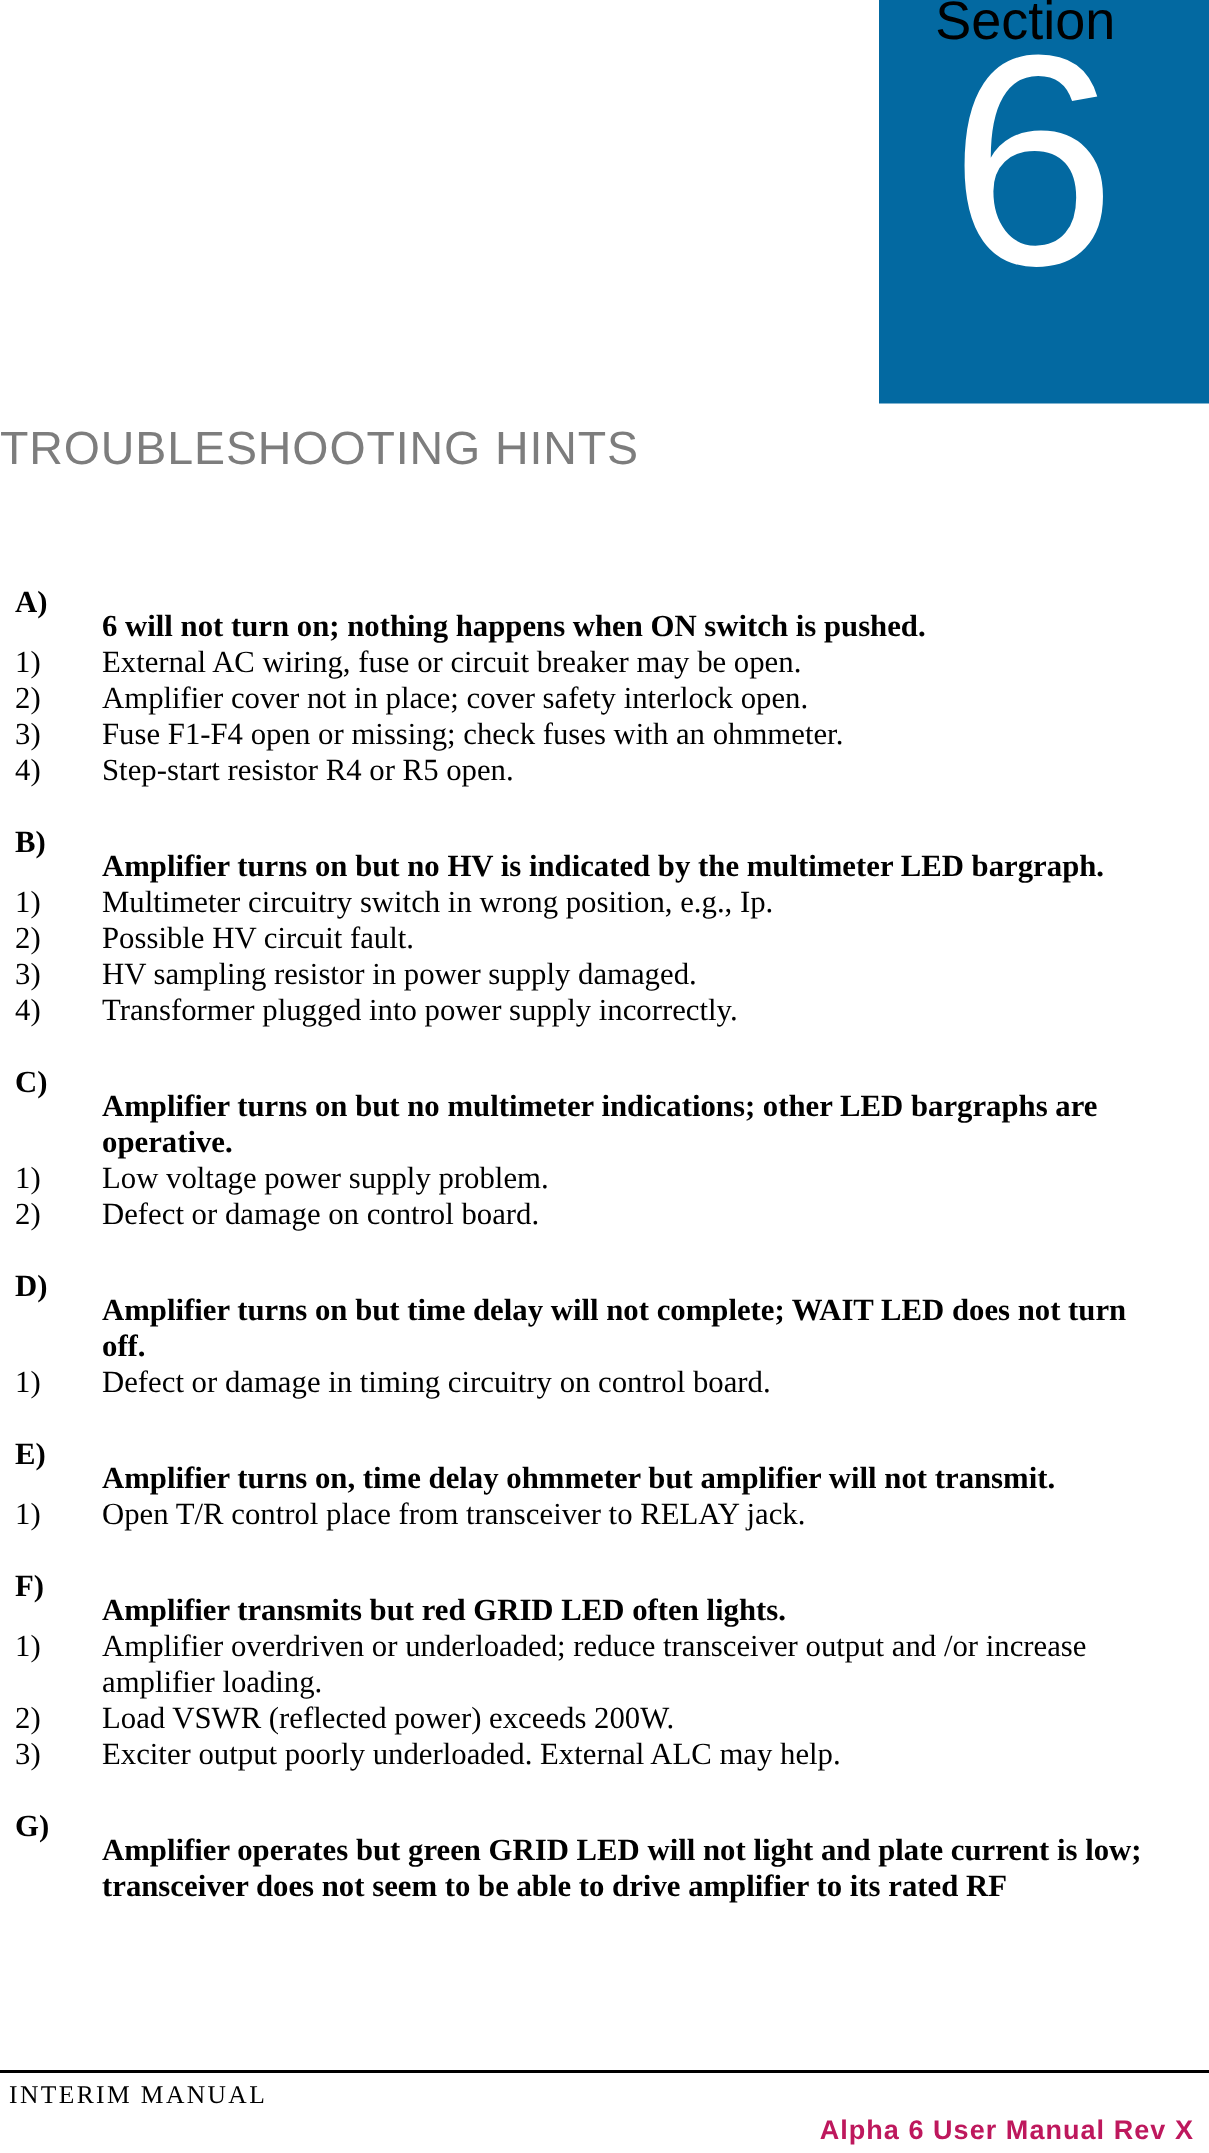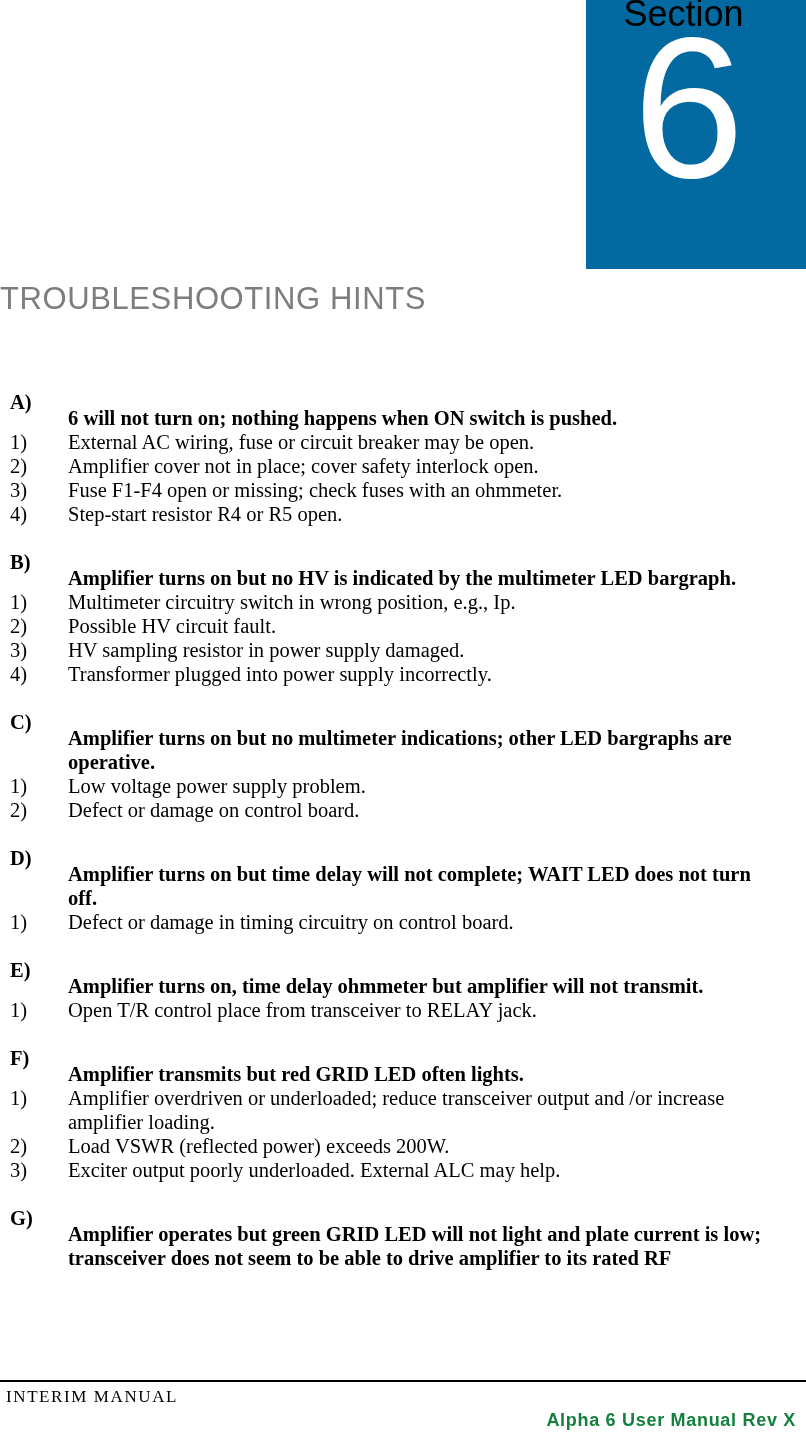--- a/index.html
+++ b/index.html
@@ -209,13 +209,13 @@
     <div class="tsgroup">
       <div class="row heading">
         <div class="label">G)</div>
         <div class="txt">Amplifier operates but green GRID LED will not light and plate current is low;  transceiver does not seem to be able to drive amplifier to its rated RF</div>
       </div>
     </div>
   </div>
 
 <div style="position:absolute; left:0; top:1380px; width:806px; height:2px; background:#000000;"></div>
 <div style="position:absolute; left:6px; top:1387px; font-family:Liberation Serif, serif; font-size:17px; letter-spacing:1.6px; color:#000000;">INTERIM MANUAL</div>
-<div style="position:absolute; right:10px; top:1410px; font-family:'Liberation Sans',sans-serif; font-size:18px; font-weight:bold; letter-spacing:0.7px; color:#15803d; text-align:right;">Alpha 6 User Manual Rev X</div>
+<div style="position:absolute; right:10px; top:1410px; font-family:'Liberation Sans',sans-serif; font-size:18px; font-weight:bold; letter-spacing:0.7px; color:#be185d; text-align:right;">Alpha 6 User Manual Rev X</div>
 
 </body></html>

